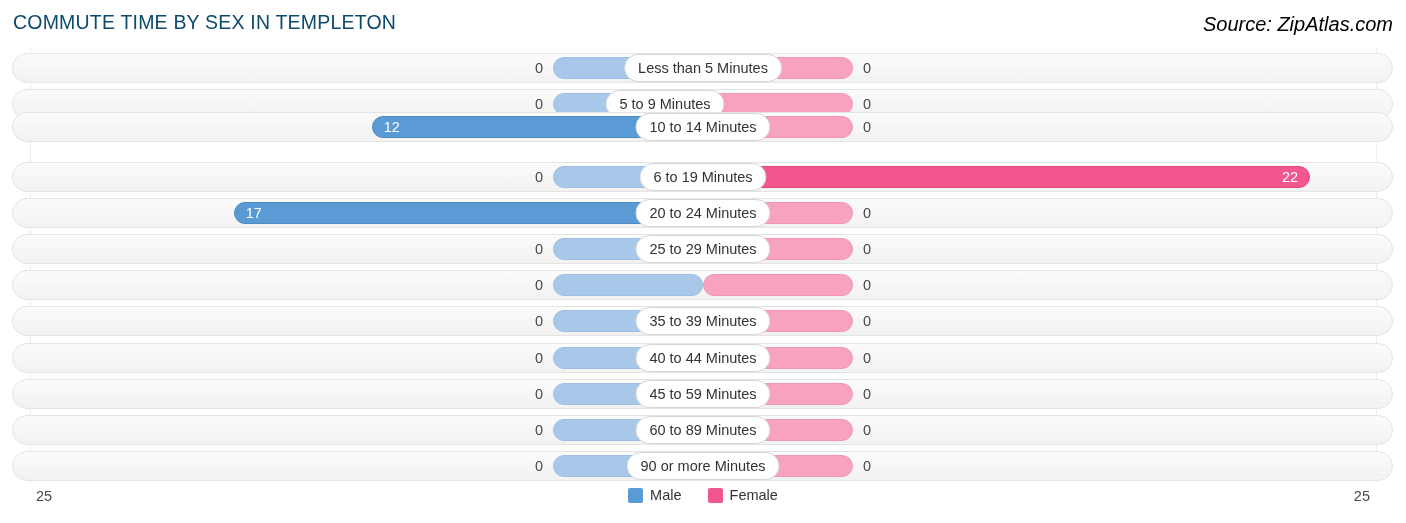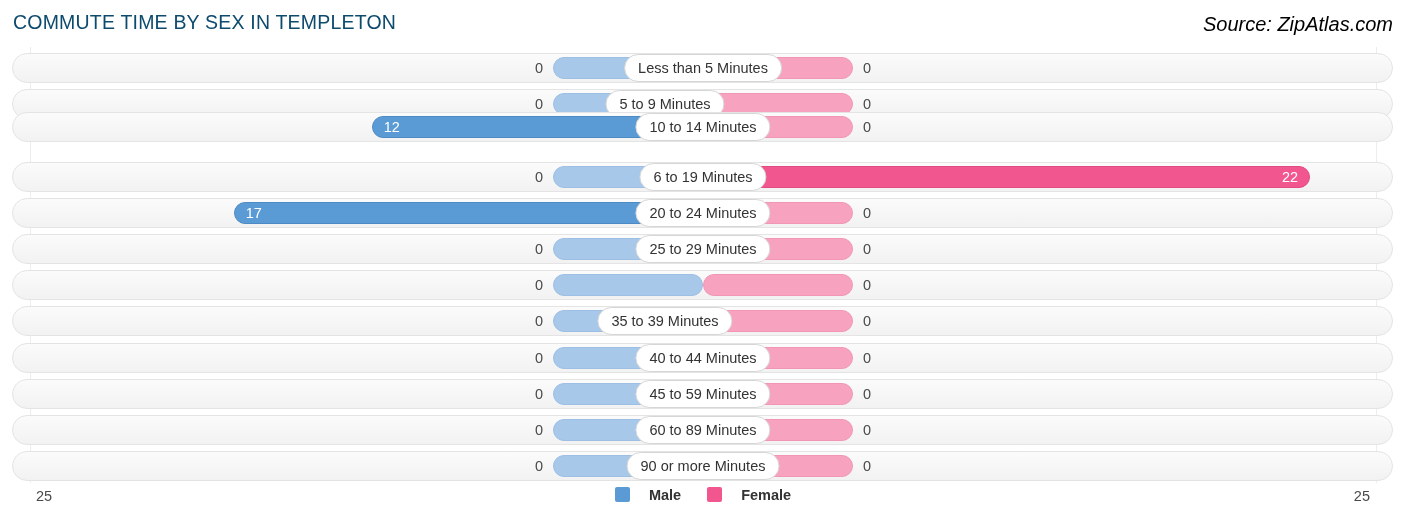--- a/index.html
+++ b/index.html
@@ -57,21 +57,21 @@
   }
   
   #footer{position:absolute;left:0;top:483px;width:1406px;height:40px;}
   .axis-end{position:absolute;top:5px;font-size:14.5px;color:#4a4a4a;}
   #axis-left{left:36px;}
   #axis-right{right:36px;}
   #legend{
     position:absolute;left:0;top:4px;width:1406px;
     display:flex;justify-content:center;align-items:center;gap:26px;
   }
-  .legend-item{display:flex;align-items:flex-start;gap:19px;font-weight:bold;}
+  .legend-item{display:flex;align-items:flex-end;gap:7px;}
   .legend-swatch{width:15px;height:15px;border-radius:2px;display:block;}
   .legend-text{font-size:14.5px;color:#333333;}
 </style>
 </head>
 <body>
 
 <div id="header">
   <div id="chart-title">COMMUTE TIME BY SEX IN TEMPLETON</div>
   <div id="source-label">Source: ZipAtlas.com</div>
 </div>
@@ -133,21 +133,21 @@
       <div class="val-out left" style="left: 473px; width: 58px;">0</div>
       <div class="bar female zero" style="left: 691px; width: 150px;"></div>
       <div class="val-out right" style="left: 851px; width: 58px;">0</div>
     </div>
     <div class="row" style="top: 259.4px;">
       <div class="track"></div>
       <div class="bar male zero" style="left: 541px; width: 150px;"></div>
       <div class="val-out left" style="left: 473px; width: 58px;">0</div>
       <div class="bar female zero" style="left: 691px; width: 150px;"></div>
       <div class="val-out right" style="left: 851px; width: 58px;">0</div>
-      <div class="cat-pill" style="left: 653px; right: auto; width: auto; transform: translateX(-50%); text-align: right;">35 to 39 Minutes</div>
+      <div class="cat-pill" style="left: 691px; right: auto; width: auto; transform: translateX(-50%); text-align: right;">35 to 39 Minutes</div>
     </div>
     <div class="row" style="top: 295.6px;">
       <div class="track"></div>
       <div class="bar male zero" style="left: 541px; width: 150px;"></div>
       <div class="val-out left" style="left: 473px; width: 58px;">0</div>
       <div class="bar female zero" style="left: 691px; width: 150px;"></div>
       <div class="val-out right" style="left: 851px; width: 58px;">0</div>
       <div class="cat-pill" style="left: 691px; right: auto; width: auto; transform: translateX(-50%);">40 to 44 Minutes</div>
     </div>
     <div class="row" style="top: 331.8px;">

